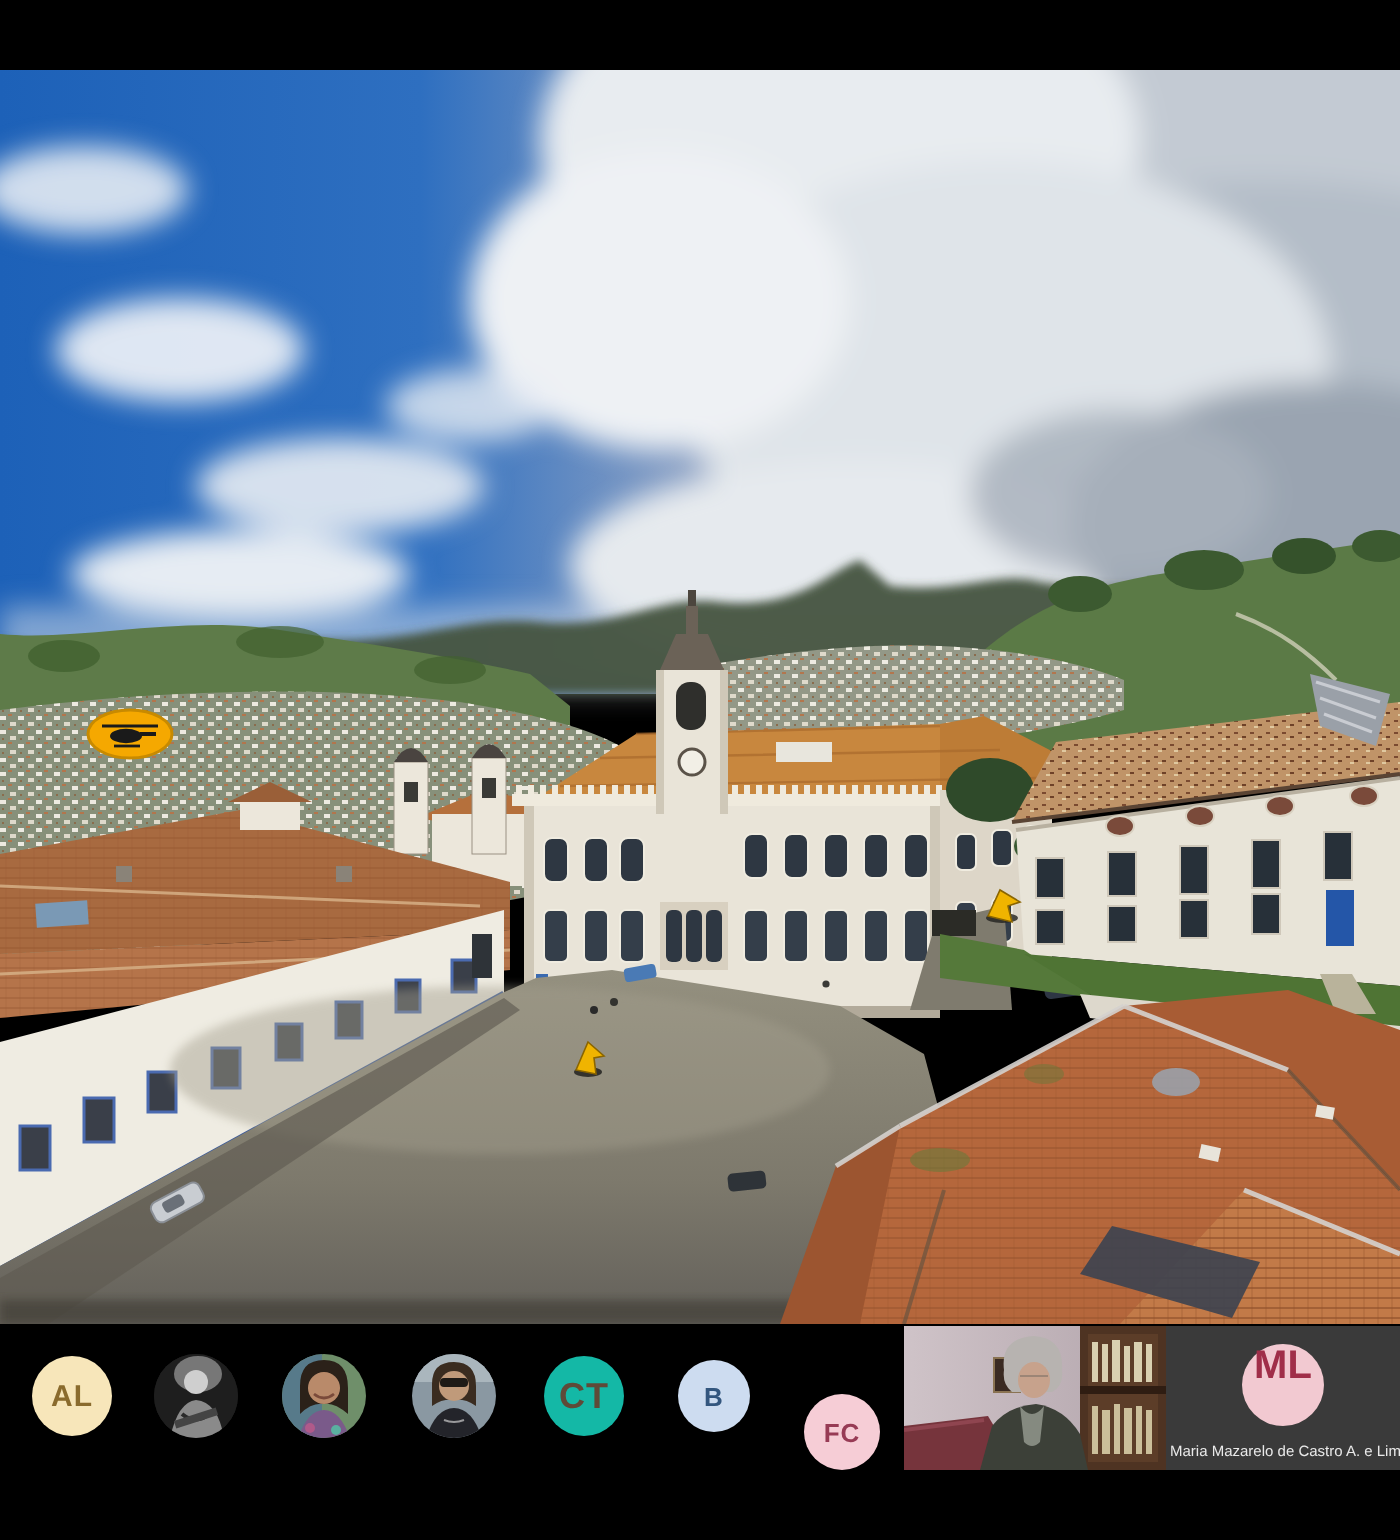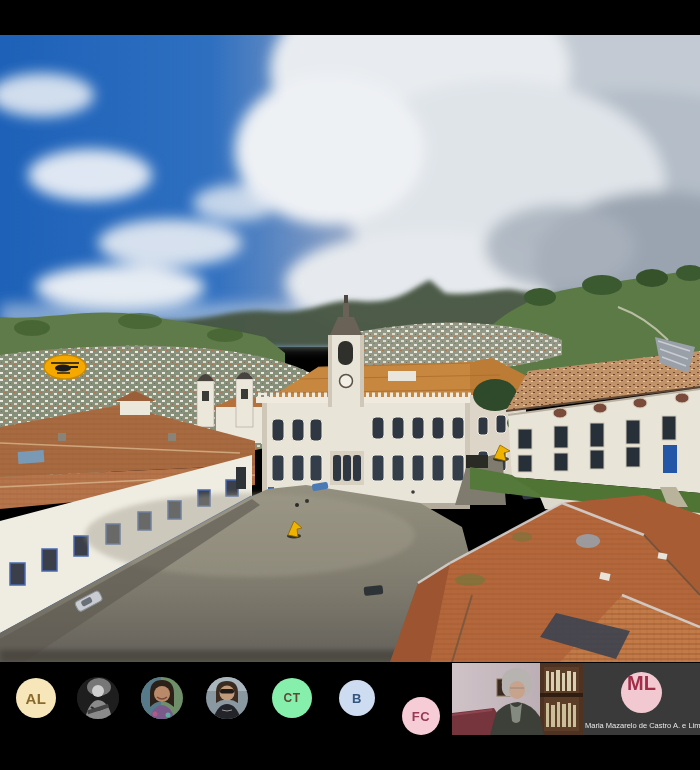--- a/index.html
+++ b/index.html
@@ -353,21 +353,21 @@
       <rect width="42" height="42" fill="#8a98a2"></rect>
       <rect x="0" y="0" width="42" height="14" fill="#aab6bd"></rect>
       <path d="M10,15 Q10,4 21,4 Q32,4 32,16 L32,26 Q26,22 21,23 Q16,22 10,26 Z" fill="#3a2c20"></path>
       <circle cx="21" cy="16" r="7.5" fill="#c09a7a"></circle>
       <rect x="14" y="12" width="14" height="4.5" rx="2" fill="#1e1a16"></rect>
       <path d="M7,42 Q12,27 21,27 Q30,27 35,42 Z" fill="#23242a"></path>
       <path d="M16,33 Q21,35 26,33" stroke="#e8e8e8" stroke-width="1" fill="none" opacity="0.6"></path>
     </svg>
   </div>
 
-  <div class="avatar" style="left: 272px; top: 678px; width: 40px; height: 40px; font-size: 12px; background: #86efac; color: rgb(95, 74, 56);">
+  <div class="avatar" style="left: 272px; top: 678px; width: 40px; height: 40px; font-size: 18px; background: #14b8a6; color: rgb(95, 74, 56);">
     <span>CT</span>
   </div>
 
   <div class="avatar" style="left: 339px; top: 680px; width: 36px; height: 36px; font-size: 13px; background: rgb(205, 220, 240); color: rgb(51, 86, 126);">
     <span>B</span>
   </div>
 
   <div class="avatar" style="left: 402px; top: 697px; width: 38px; height: 38px; font-size: 13px; background: rgb(246, 205, 214); color: rgb(151, 59, 85);">
     <span>FC</span>
   </div>

